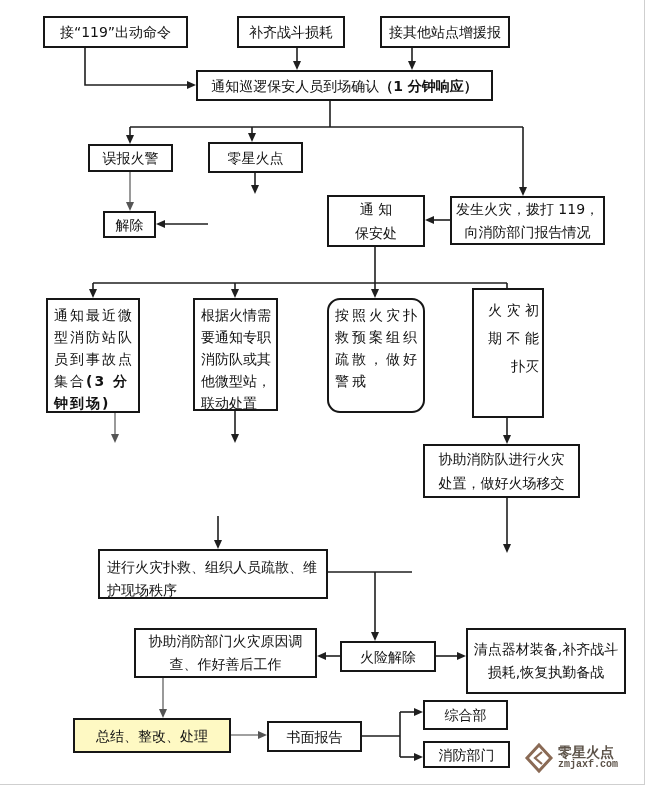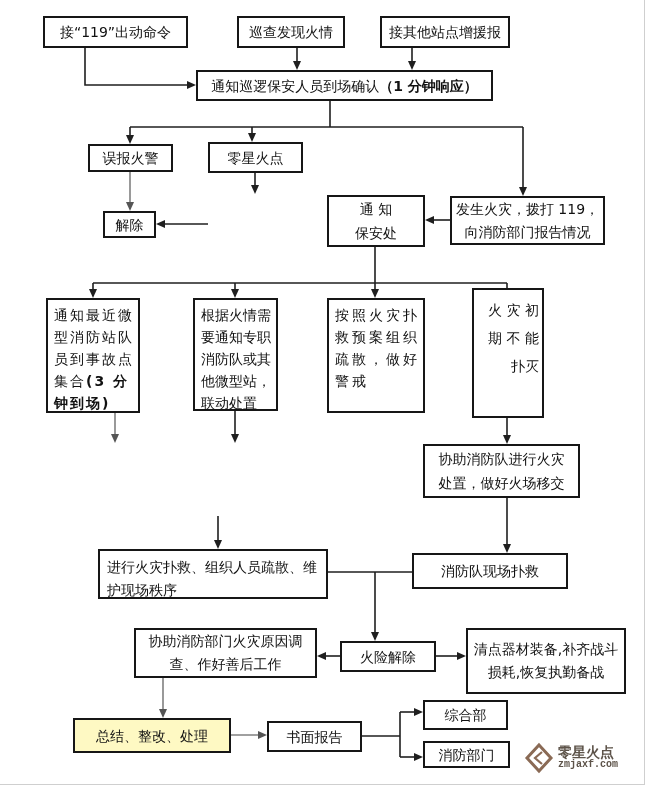--- a/index.html
+++ b/index.html
@@ -80,40 +80,39 @@
     <svg width="30" height="32" viewBox="0 0 30 32">
       <path d="M15 3 L27 16 L15 29 L3 16 Z" fill="none" stroke="#8a6a55" stroke-width="3"></path>
       <path d="M18 10 L11 16 L18 22" fill="none" stroke="#8a6a55" stroke-width="2.2"></path>
     </svg>
     <div id="wm-text">
       <span id="wm-brand" style="color: rgb(93, 83, 73);">零星火点</span>
       <span id="wm-domain" style="color: rgb(93, 83, 73);">zmjaxf.com</span>
     </div>
   </div>
 <div class="node c" style="left: 43px; top: 16px; width: 145px; height: 32px; border-color: rgb(22, 22, 22); background: rgb(255, 255, 255); color: rgb(17, 17, 17);"><div><span>接“119”出动命令</span></div></div>
-    <div class="node c" style="left: 237px; top: 16px; width: 108px; height: 32px; border-color: rgb(22, 22, 22); background: rgb(255, 255, 255); color: rgb(17, 17, 17);"><div><span>巡查发现火情</span></div></div>
+    <div class="node c" style="left: 237px; top: 16px; width: 108px; height: 32px; border-color: rgb(22, 22, 22); background: rgb(255, 255, 255); color: rgb(17, 17, 17);"><div><span>补齐战斗损耗</span></div></div>
     <div class="node c" style="left: 380px; top: 16px; width: 130px; height: 32px; border-color: rgb(22, 22, 22); background: rgb(255, 255, 255); color: rgb(17, 17, 17);"><div><span>接其他站点增援报</span></div></div>
     <div class="node c" style="left: 196px; top: 70px; width: 297px; height: 31px; border-color: rgb(22, 22, 22); background: rgb(255, 255, 255); color: rgb(17, 17, 17);"><div><span>通知巡逻保安人员到场确认</span><span class="b">（1 分钟响应）</span></div></div>
     <div class="node c" style="left: 88px; top: 144px; width: 85px; height: 28px; border-color: rgb(22, 22, 22); background: rgb(255, 255, 255); color: rgb(17, 17, 17);"><div><span>误报火警</span></div></div>
     <div class="node c" style="left: 208px; top: 142px; width: 95px; height: 31px; border-color: rgb(22, 22, 22); background: rgb(255, 255, 255); color: rgb(17, 17, 17);"><div><span>零星火点</span></div></div>
     <div class="node c" style="left: 103px; top: 211px; width: 53px; height: 27px; border-color: rgb(22, 22, 22); background: rgb(255, 255, 255); color: rgb(17, 17, 17);"><div><span>解除</span></div></div>
     <div class="node c lh24" style="left: 327px; top: 195px; width: 98px; height: 52px; border-color: rgb(22, 22, 22); background: rgb(255, 255, 255); color: rgb(17, 17, 17);"><div><span>通  知
 保安处</span></div></div>
     <div class="node c lh23" style="left: 450px; top: 196px; width: 155px; height: 49px; border-color: rgb(22, 22, 22); background: rgb(255, 255, 255); color: rgb(17, 17, 17);"><div><span>发生火灾，拨打 119，
 向消防部门报告情况</span></div></div>
     <div class="node l ls2" style="left: 46px; top: 298px; width: 94px; height: 115px; border-color: rgb(22, 22, 22); background: rgb(255, 255, 255); color: rgb(17, 17, 17);"><span>通知最近微型消防站队员到事故点集合</span><span class="b">(3 分钟到场)</span></div>
     <div class="node l" style="left: 193px; top: 298px; width: 85px; height: 113px; border-color: rgb(22, 22, 22); background: rgb(255, 255, 255); color: rgb(17, 17, 17);"><span>根据火情需要通知专职消防队或其他微型站，联动处置</span></div>
-    <div class="node l ls3" style="left: 327px; top: 298px; width: 98px; height: 115px; border-color: rgb(22, 22, 22); background: rgb(255, 255, 255); color: rgb(17, 17, 17);"><span>按照火灾扑救预案组织疏散，做好警戒</span></div>
+    <div class="node l ls3" style="left: 327px; top: 298px; width: 98px; height: 115px; border-color: rgb(22, 22, 22); background: rgb(255, 255, 255); color: rgb(17, 17, 17); border-radius: 13px;"><span>按照火灾扑救预案组织疏散，做好警戒</span></div>
     <div class="node l lh28" style="left: 472px; top: 288px; width: 72px; height: 130px; border-color: rgb(22, 22, 22); background: rgb(255, 255, 255); color: rgb(17, 17, 17); text-align: right;"><span>火 灾 初
 期 不 能
 扑灭</span></div>
     <div class="node c lh24" style="left: 423px; top: 444px; width: 157px; height: 54px; border-color: rgb(22, 22, 22); background: rgb(255, 255, 255); color: rgb(17, 17, 17);"><div><span>协助消防队进行火灾
 处置，做好火场移交</span></div></div>
     <div class="node l lh23 pad7" style="left: 98px; top: 549px; width: 230px; height: 50px; border-color: rgb(22, 22, 22); background: rgb(255, 255, 255); color: rgb(17, 17, 17);"><span>进行火灾扑救、组织人员疏散、维护现场秩序</span></div>
-    <div class="node c" style="left: 412px; top: 553px; width: 156px; height: 36px; border-color: rgb(22, 22, 22); background: rgb(255, 255, 255); color: rgb(17, 17, 17);"><div><span>消防队现场扑救</span></div></div>
     <div class="node c lh23" style="left: 134px; top: 628px; width: 183px; height: 50px; border-color: rgb(22, 22, 22); background: rgb(255, 255, 255); color: rgb(17, 17, 17);"><div><span>协助消防部门火灾原因调查、作好善后工作</span></div></div>
     <div class="node c" style="left: 340px; top: 641px; width: 96px; height: 31px; border-color: rgb(22, 22, 22); background: rgb(255, 255, 255); color: rgb(17, 17, 17);"><div><span>火险解除</span></div></div>
     <div class="node c lh23" style="left: 466px; top: 628px; width: 160px; height: 66px; border-color: rgb(22, 22, 22); background: rgb(255, 255, 255); color: rgb(17, 17, 17);"><div><span>清点器材装备,补齐战斗损耗,恢复执勤备战</span></div></div>
     <div class="node c" style="left: 73px; top: 718px; width: 158px; height: 35px; border-color: rgb(22, 22, 22); background: #fef9c3; color: rgb(17, 17, 17);"><div><span>总结、整改、处理</span></div></div>
     <div class="node c" style="left: 267px; top: 721px; width: 95px; height: 31px; border-color: rgb(22, 22, 22); background: rgb(255, 255, 255); color: rgb(17, 17, 17);"><div><span>书面报告</span></div></div>
     <div class="node c" style="left: 423px; top: 700px; width: 85px; height: 30px; border-color: rgb(22, 22, 22); background: rgb(255, 255, 255); color: rgb(17, 17, 17);"><div><span>综合部</span></div></div>
     <div class="node c" style="left: 423px; top: 741px; width: 87px; height: 27px; border-color: rgb(22, 22, 22); background: rgb(255, 255, 255); color: rgb(17, 17, 17);"><div><span>消防部门</span></div></div>
   </div>
 
 </body></html>

